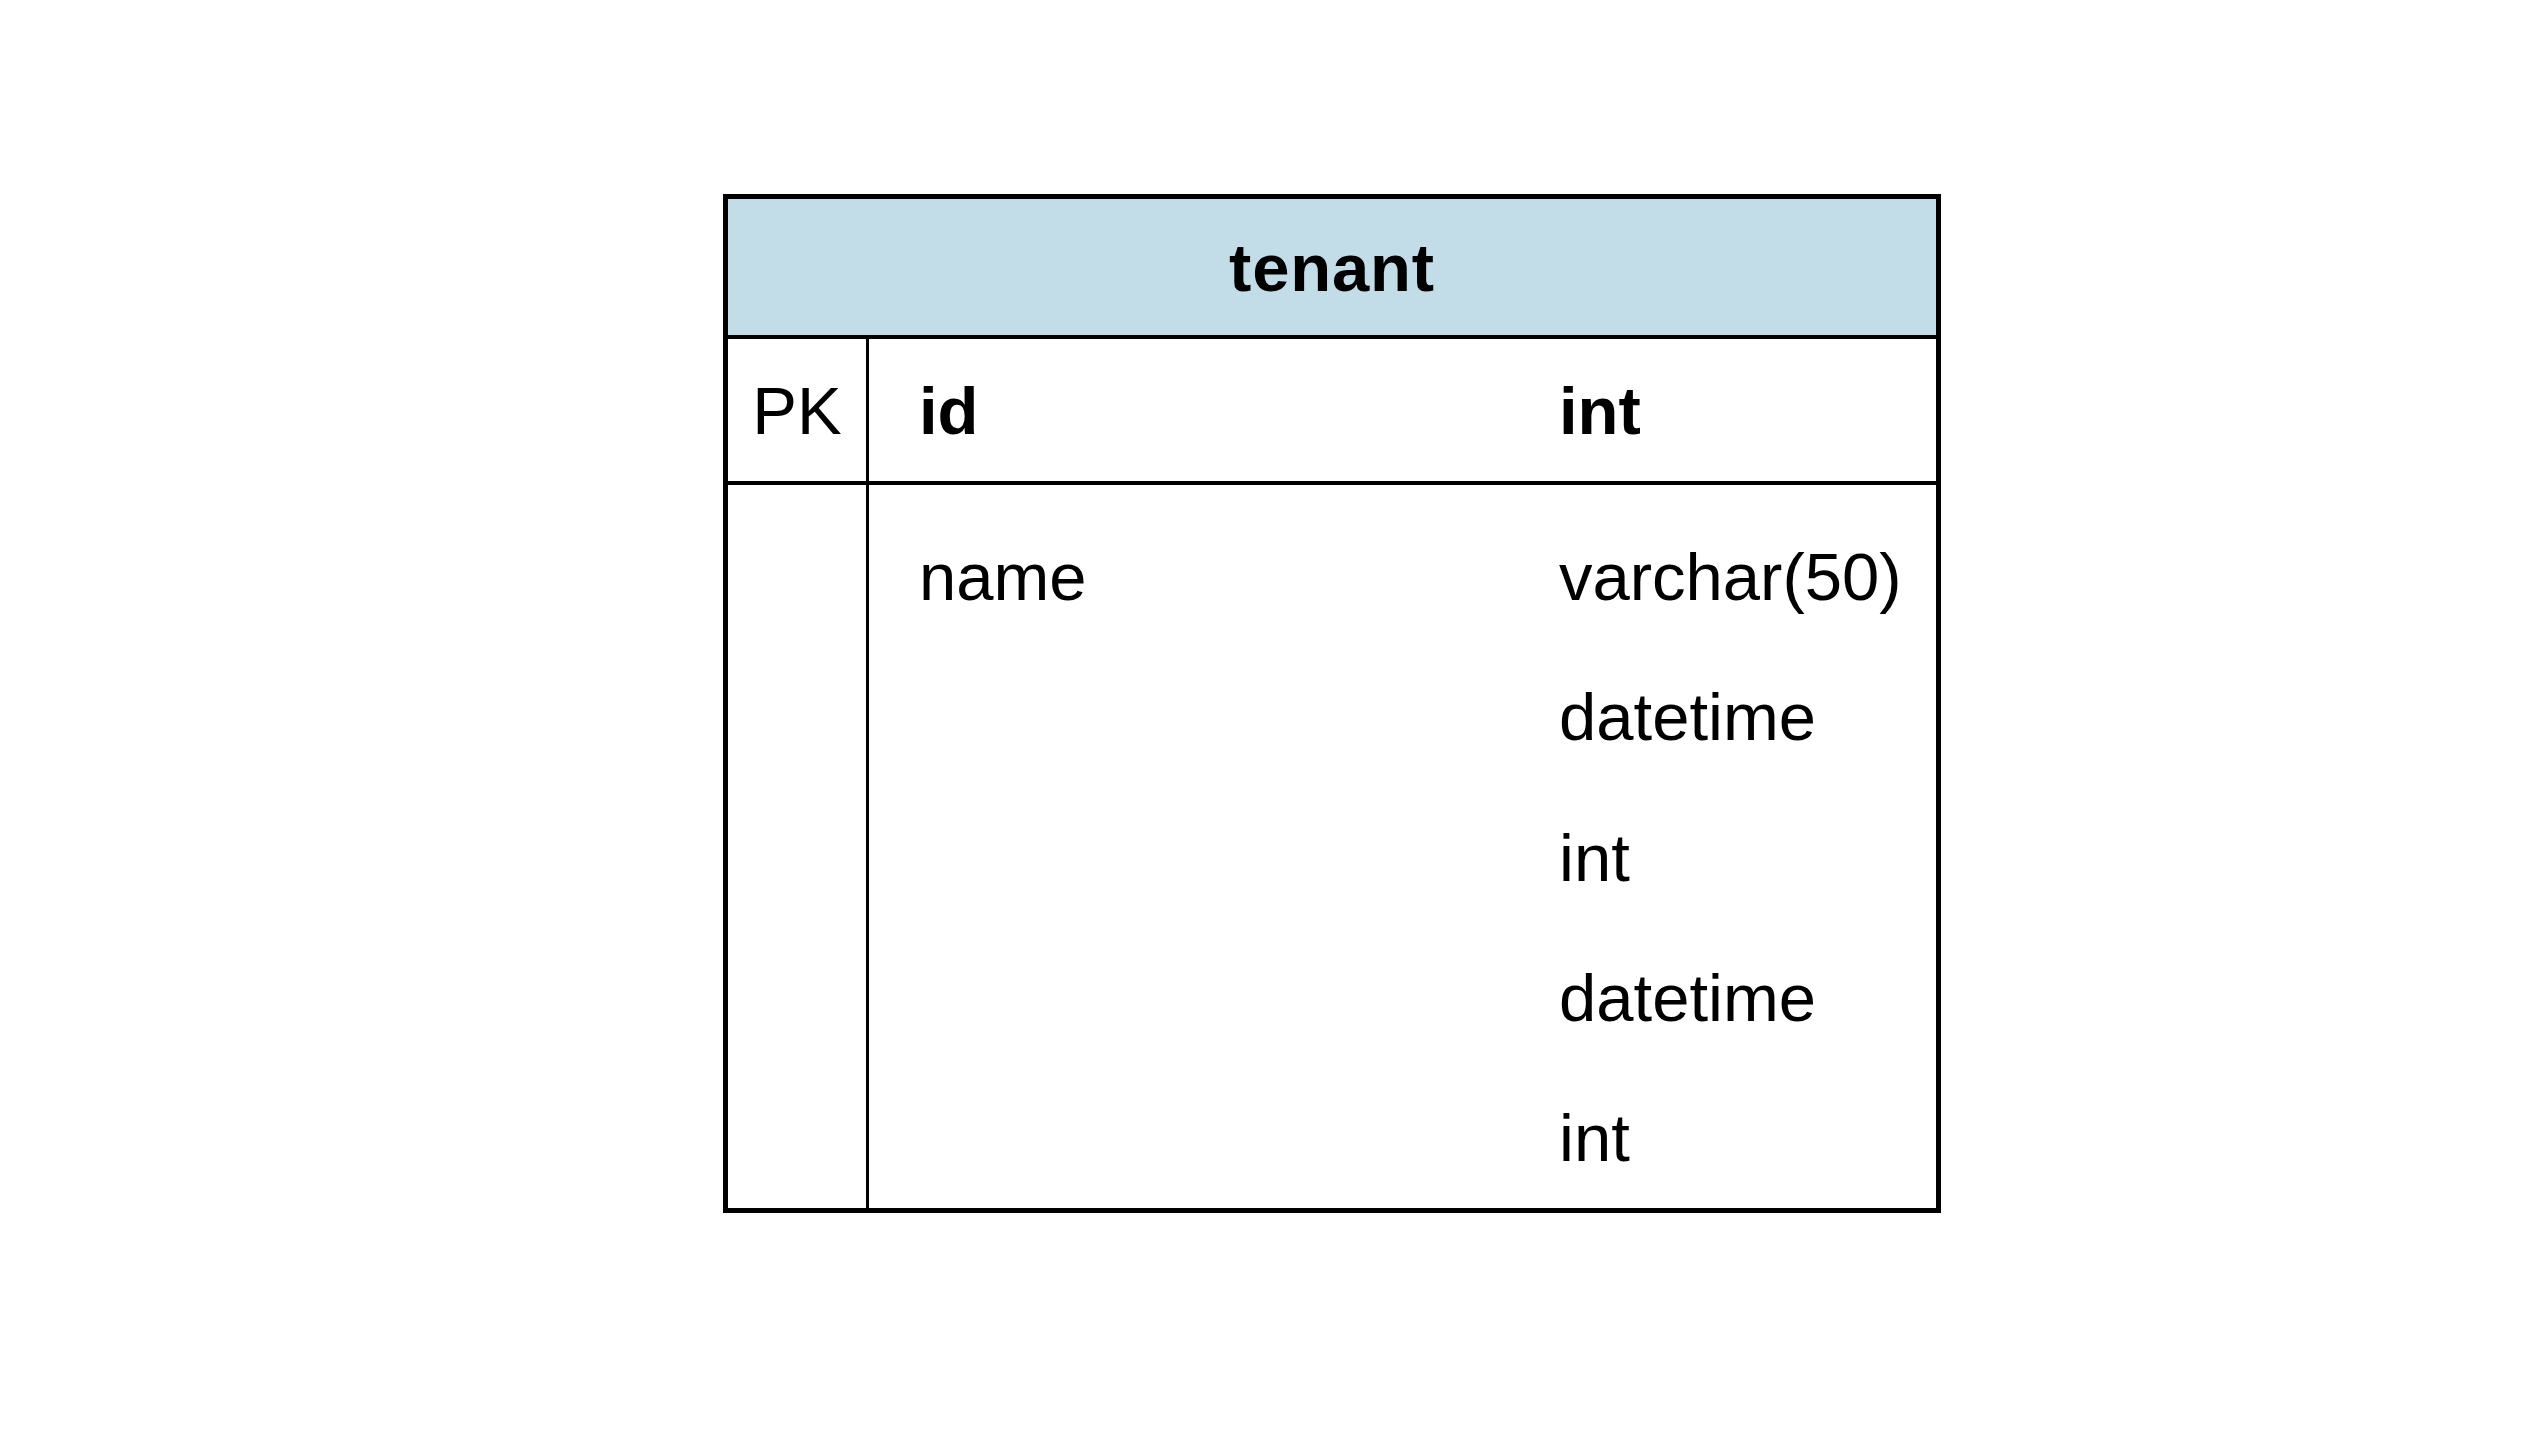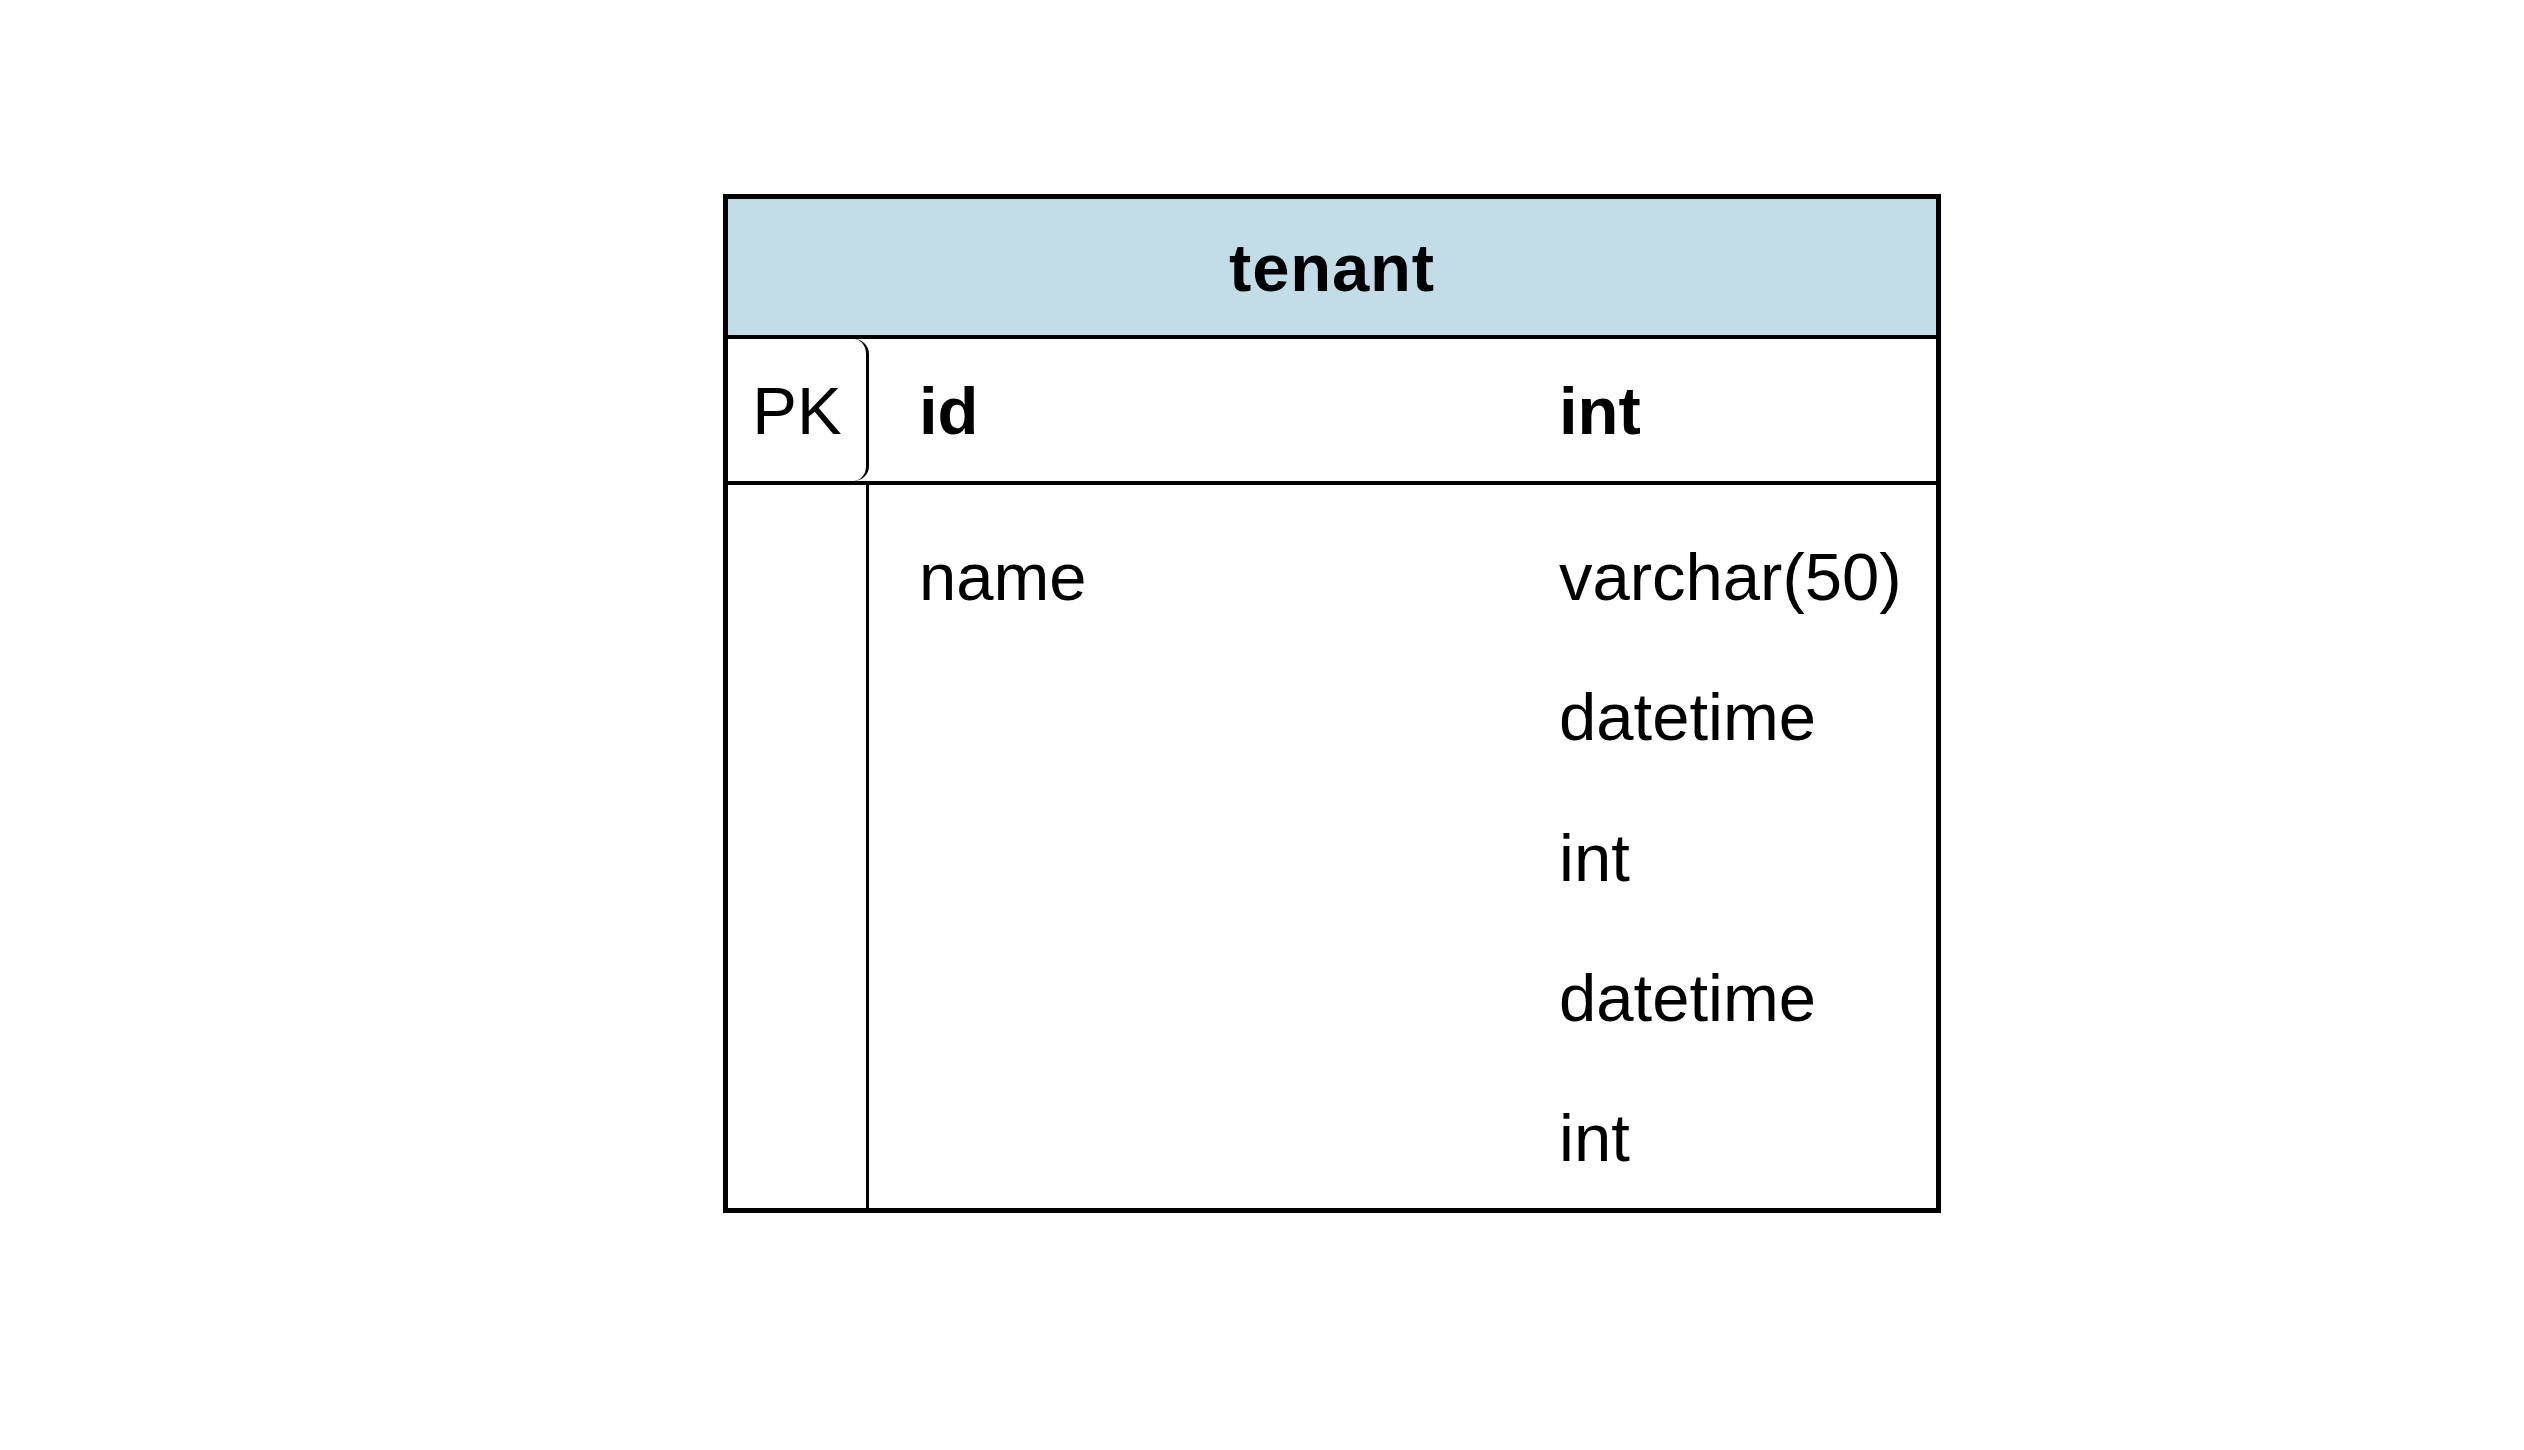--- a/index.html
+++ b/index.html
@@ -37,21 +37,21 @@
     font-size: 67px; font-weight: 700; letter-spacing: 0.8px;
   }
   .er-row-pk {
     height: 146px;
     border-bottom: 4.1px solid #000000;
     display: flex; flex-direction: row;
   }
   .key-cell {
     width: 141px; flex: 0 0 141px;
     border-right: 3.3px solid #000000;
-    display: flex; align-items: center; justify-content: center; border-radius: 15px;
+    display: flex; align-items: center; justify-content: center;
   }
   .key-cell .pk-label { font-size: 67px; font-weight: 400; }
   .attr-cell {
     position: relative; flex: 1 1 auto;
     display: flex; align-items: center;
   }
   .attr-name {
     position: absolute; left: 50px;
     font-size: 67px; white-space: nowrap;
   }

